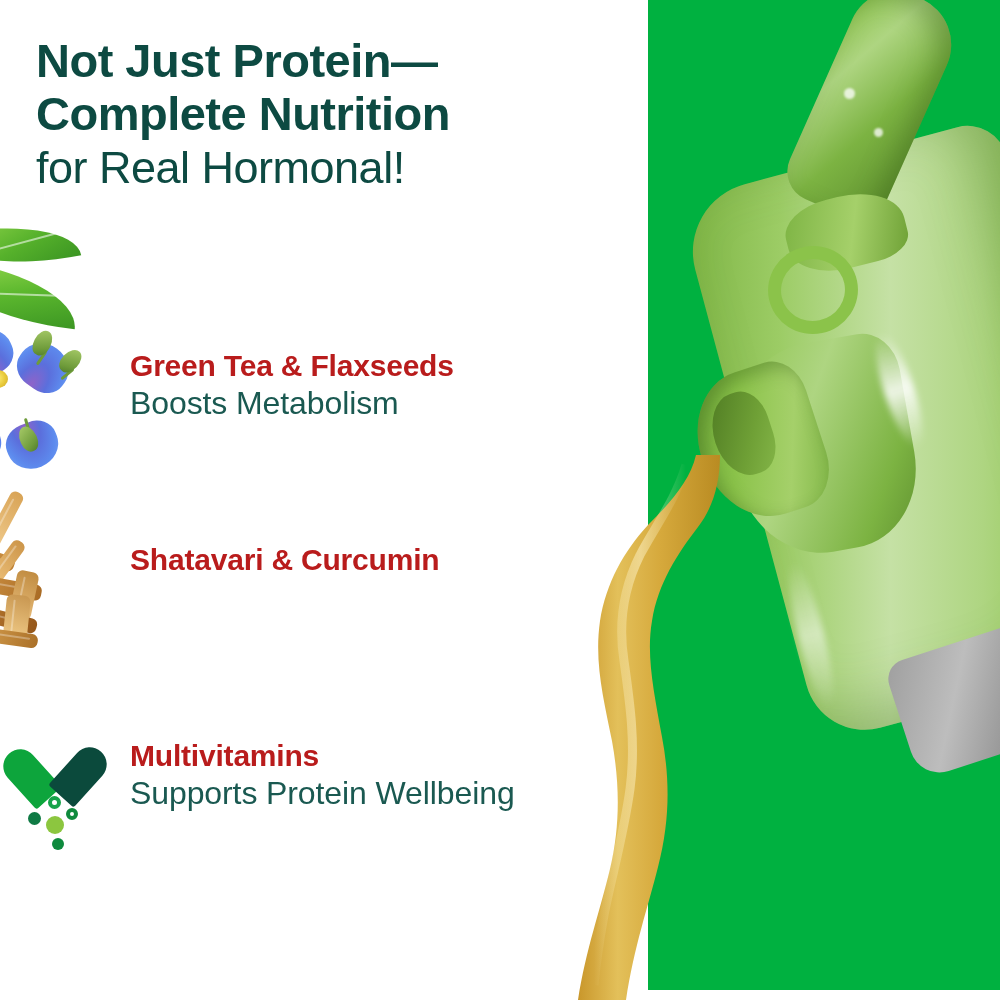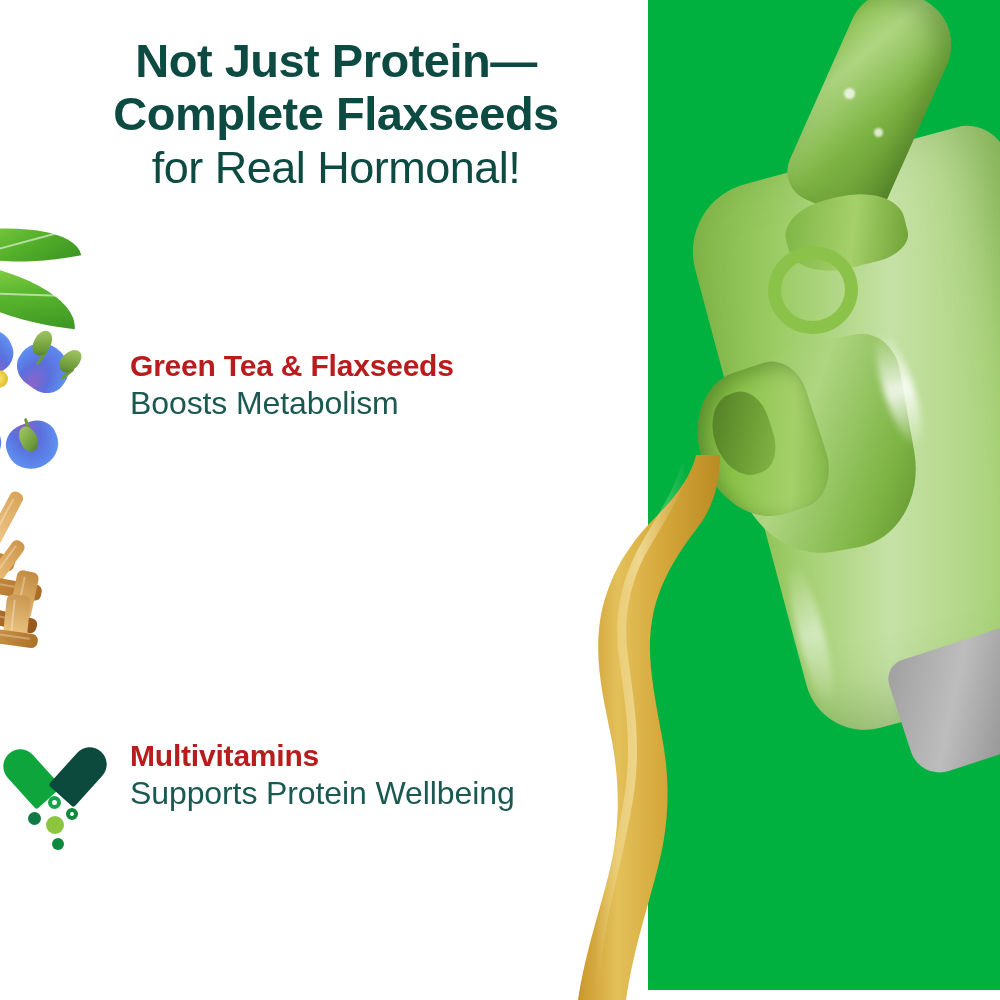--- a/index.html
+++ b/index.html
@@ -28,21 +28,20 @@
     left: 0; top: 990px;
     width: 1000px; height: 10px;
     background: #ffffff;
   }
 
   
   .headline {
     position: absolute;
     left: 36px; top: 34px;
     width: 600px;
-    text-align: center;
   }
   .headline .line {
     color: #0D4A42;
     letter-spacing: -0.5px;
     white-space: nowrap;
   }
   .headline .l1, .headline .l2 {
     font-weight: 800;
     font-size: 47px;
     line-height: 53px;
@@ -313,21 +312,21 @@
              C192,54 200,30 200,0 Z" fill="url(#amber)"></path>
     <path d="M166,10 C156,44 136,70 120,100 C104,132 98,168 104,206
              C110,248 116,290 110,334 C104,378 92,420 84,460
              C80,482 76,508 74,530" stroke="url(#amberHi)" stroke-width="9" fill="none" opacity=".7"></path>
   </svg>
 
   <div class="bottom-white-band"></div>
 
   <div class="headline">
     <div class="line l1">Not Just Protein—</div>
-    <div class="line l2">Complete Flaxseeds</div>
+    <div class="line l2">Complete Nutrition</div>
     <div class="line l3">for Real Hormonal!</div>
   </div>
 
   <div class="art" id="art-greentea">
     <div class="leaf" id="leaf-a">
         <div class="vein"></div>
       </div>
     <div class="leaf" id="leaf-b">
         <div class="vein"></div>
       </div>
@@ -372,20 +371,21 @@
     <div class="dot" style="left:38px;top:74px;width:18px;height:18px;background:#8CC63F;"></div>
     <div class="dot" style="left:44px;top:96px;width:12px;height:12px;background:#0E8A3E;"></div>
   </div>
 
   <div class="feature" id="feature-0">
     <div class="f-title">Green Tea &amp; Flaxseeds</div>
     <div class="f-sub">Boosts Metabolism</div>
   </div>
 
   <div class="feature" id="feature-1">
+    <div class="f-title">Shatavari &amp; Curcumin</div>
   </div>
 
   <div class="feature" id="feature-2">
     <div class="f-title">Multivitamins</div>
     <div class="f-sub">Supports Protein Wellbeing</div>
   </div>
 
 </div>
 
 </body></html>

